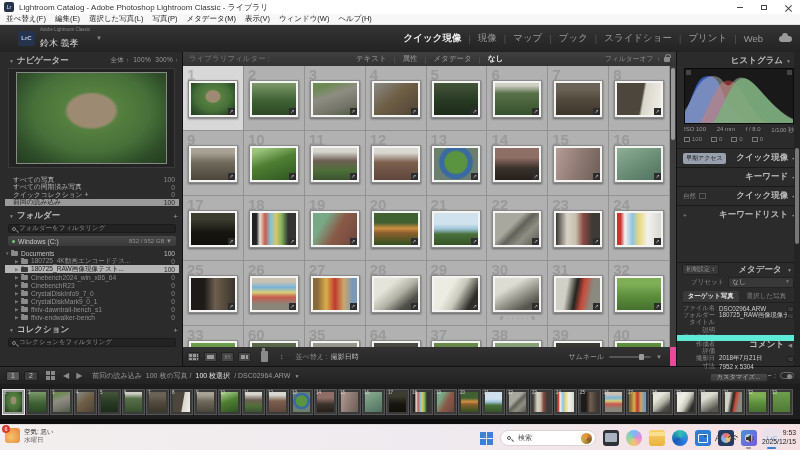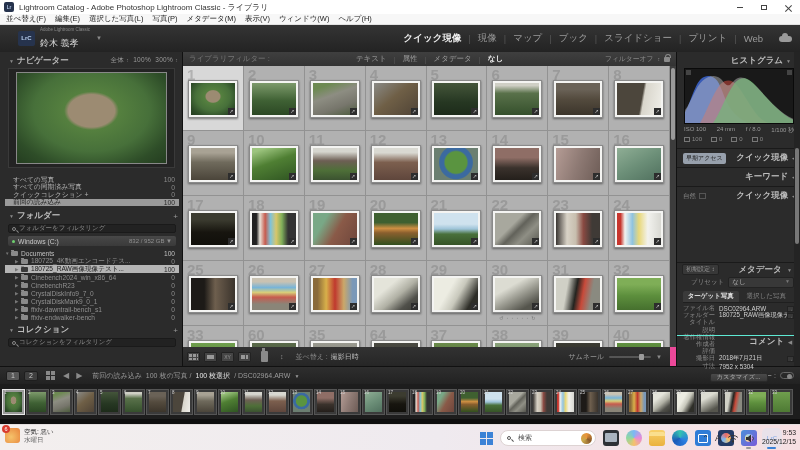--- a/index.html
+++ b/index.html
@@ -159,21 +159,21 @@
   .meta-preset .val { background:#383838; border:1px solid #222; border-radius:2px; color:#b8b8b8; padding:0 3px; flex:1; display:flex; }
   .meta-preset .val i { margin-left:auto; font-style:normal; color:#777; font-size:5px; }
   .meta-tabs { display:flex; margin:2px 6px; border-bottom:1px solid #1f1f1f; }
   .mtab { flex:1; text-align:center; font-size:6.5px; color:#8a8a8a; padding:1px 0; }
   .mtab.active { color:#e0e0e0; font-weight:bold; background:#3a3a3a; border-radius:2px 2px 0 0; }
   .mrow { display:flex; align-items:center; height:7.2px; font-size:6.3px; padding-right:6px; }
   .mrow .ml { width:42px; text-align:right; color:#8a8a8a; flex:none; padding-right:4px; }
   .mrow .mv { color:#d0d0d0; white-space:nowrap; overflow:hidden; flex:1; }
   .mrow .mi { flex:none; width:7px; height:6px; background:#383838; border:1px solid #222; color:#999; font-size:4.5px; text-align:center; line-height:6px; }
   .customize { margin:3px auto 0; width:58px; height:9px; background:linear-gradient(#4a4a4a,#383838); border:1px solid #2a2a2a; border-radius:2px; color:#b0b0b0; font-size:6.3px; display:flex; align-items:center; justify-content:center; }
-  .comment-row { position:absolute; left:0; right:0; bottom:18px; height:13px; border-top:1px solid #5eead4; display:flex; align-items:center; justify-content:flex-end; font-size:8.5px; font-weight:bold; color:#bdbdbd; padding-right:5px;margin-top:45px; }
+  .comment-row { position:absolute; left:0; right:0; bottom:18px; height:13px; border-top:6px solid #5eead4; display:flex; align-items:center; justify-content:flex-end; font-size:8.5px; font-weight:bold; color:#bdbdbd; padding-right:5px;margin-top:45px; }
   .rp-btns { position:absolute; left:5px; right:4px; bottom:2px; display:flex; gap:4px; }
   .rscroll { position:absolute; left:794px; top:52px; width:6px; height:314px; background:#242424; }
   .rscroll i { position:absolute; left:1px; top:96px; width:4px; height:96px; background:#777; border-radius:2px; }
 
   
   .taskbar { position:absolute; left:0; top:424px; width:800px; height:26px; background:linear-gradient(90deg,#f3efee,#efeaef 55%,#f4e3e6 85%,#f6dfe2); border-top:1px solid #e3dede; }
   .widget { position:absolute; left:5px; top:3px; display:flex; align-items:center; gap:4px; }
   .w-ico { position:relative; width:15px; height:15px; border-radius:3px; background:radial-gradient(circle at 40% 60%,#f5c36b,#e8823a); }
   .w-badge { position:absolute; left:-3px; top:-3px; width:8px; height:8px; background:#d83b2e; border-radius:50%; color:#fff; font-size:5.5px; text-align:center; line-height:8px; }
   .w-txt { line-height:1.2; font-size:6.5px; color:#333; }
@@ -919,20 +919,25 @@
         </div>
         <div class="rp-row">
           <span class="lab">キーワード</span>
           <span class="tri-r">◀</span>
         </div>
         <div class="rp-row">
           <span class="rp-left">自然<span class="box"></span></span>
           <span class="lab">クイック現像</span>
           <span class="tri-r">◀</span>
         </div>
+        <div class="rp-row">
+          <span class="rp-left">+</span>
+          <span class="lab">キーワードリスト</span>
+          <span class="tri-r">◀</span>
+        </div>
       </div>
 
     <div class="meta">
       <div class="meta-head">
         <span class="dd"><span>初期設定</span> ↕</span>
         <span class="lab"><span>メタデータ</span> <span class="tri">▼</span></span>
       </div>
       <div class="meta-preset">
         <span>プリセット</span>
         <span class="val">

